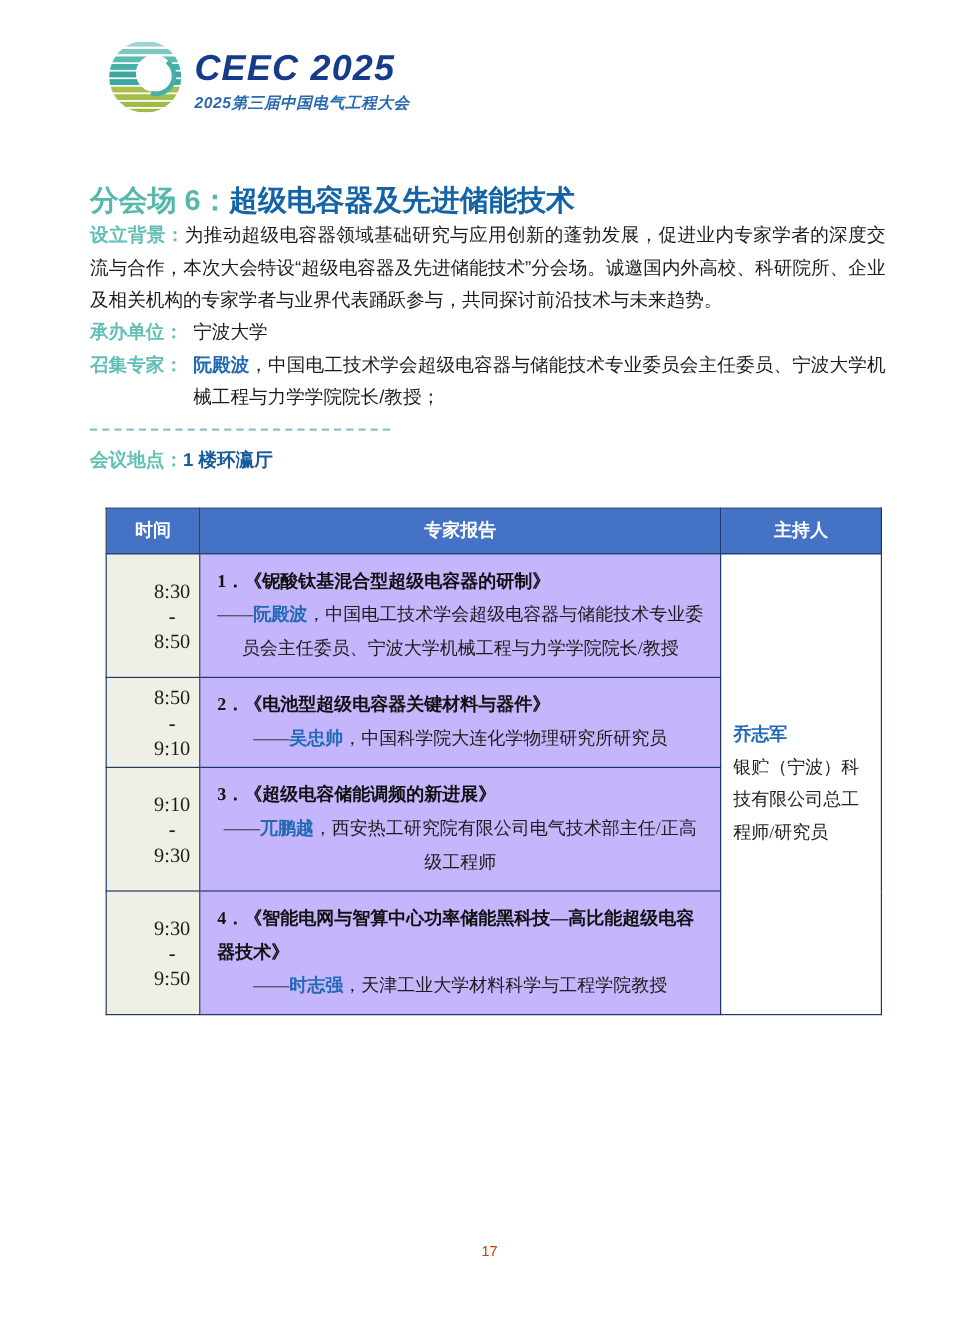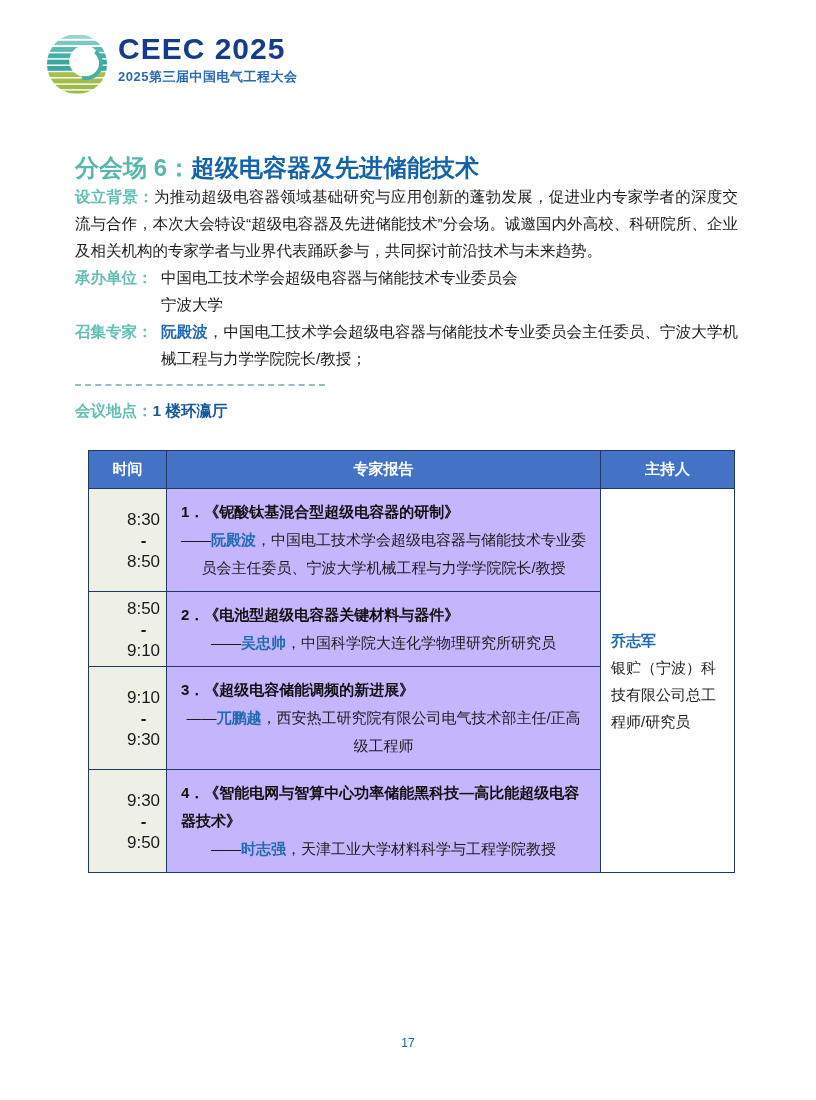--- a/index.html
+++ b/index.html
@@ -5,21 +5,21 @@
   * { box-sizing: border-box; margin: 0; padding: 0; }
   html, body { background: #ffffff; }
   body {
     width: 816px; height: 1100px;
     position: relative; overflow: hidden;
     font-family: "Liberation Sans", "DejaVu Sans", sans-serif;
     color: #222222;
   }
 
   
-  .logo-row { display: flex; align-items: flex-start; gap: 10px; padding: 33px 0 0 46px; }
+  .logo-row { display: flex; align-items: flex-end; gap: 10px; padding: 33px 0 0 90px; font-style: italic; }
   .globe { width: 62px; height: 62px; flex: 0 0 62px; }
   .logo-text { display: flex; flex-direction: column; }
   .logo-ceec { font-size: 30px; font-weight: 800; color: #173B8B; letter-spacing: 1px; line-height: 32px; }
   .logo-sub  { font-size: 13px; font-weight: 700; color: #2A6AB0; margin-top: 3px; letter-spacing: 0.5px; }
 
   
   .session-title { margin: 58px 78px 0 75px; font-size: 24px; font-weight: 800; line-height: 30px; }
   .session-title .prefix { color: #56B8AC; }
   .session-title .main   { color: #1463A6; }
 
@@ -36,21 +36,21 @@
   .divider {
     width: 250px; height: 0;
     border: none; border-top: 2px dashed #92BFC6;
     margin: 12px 0 10px 0;
   }
 
   .meta-line { font-size: 15.5px; line-height: 29px; font-weight: 700; }
   .meta-line .value { color: #17599C; }
 
   
-  .table-wrap { margin: 25px 0 0 88px; }
+  .table-wrap { margin: 25px 0 0 88px; font-family: Liberation Serif, serif; }
   table.schedule { border-collapse: collapse; width: 646px; table-layout: fixed; }
   .schedule th, .schedule td { border: 1.5px solid #1F3864; }
   .schedule th {
     background: #4472C4; color: #ffffff;
     font-size: 15px; font-weight: 700; height: 38px; text-align: center;
   }
   col.c-time { width: 78px; }
   col.c-report { width: 434px; }
   col.c-mod { width: 134px; }
   td.time-cell {
@@ -67,21 +67,21 @@
     font-size: 15px; line-height: 27px; vertical-align: middle; text-align: left;
   }
   tr.r1 td { height: 88px; }
   tr.r2 td { height: 70px; }
   tr.r3 td { height: 84px; }
   tr.r4 td { height: 94px; }
 
   
   .page-num {
     position: absolute; bottom: 50px; left: 0; right: 0;
-    text-align: center; font-size: 12px; color: #0369a1;
+    text-align: center; font-size: 12px; color: #c2410c;
   }
 </style>
 </head>
 <body>
 
 <div class="logo-row">
   <svg class="globe" viewBox="0 0 64 64" aria-hidden="true">
     <defs>
         <clipPath id="gc">
           <circle cx="32" cy="32" r="31"></circle>
@@ -115,21 +115,20 @@
 
 <div class="content">
 
   <p class="para bg-para">
     <span class="label">设立背景：</span><span>为推动超级电容器领域基础研究与应用创新的蓬勃发展，促进业内专家学者的深度交流与合作，本次大会特设“超级电容器及先进储能技术”分会场。诚邀国内外高校、科研院所、企业及相关机构的专家学者与业界代表踊跃参与，共同探讨前沿技术与未来趋势。</span>
   </p>
 
   <div class="para info-row">
     <span class="label info-label">承办单位：</span>
     <span class="info-body">
-      <div>中国电工技术学会超级电容器与储能技术专业委员会</div>
       <div>宁波大学</div>
     </span>
   </div>
 
   <div class="para info-row">
     <span class="label info-label">召集专家：</span>
     <span class="info-body">
       <div><span class="blue-name">阮殿波</span><span>，中国电工技术学会超级电容器与储能技术专业委员会主任委员、宁波大学机械工程与力学学院院长/教授；</span></div>
     </span>
   </div>

